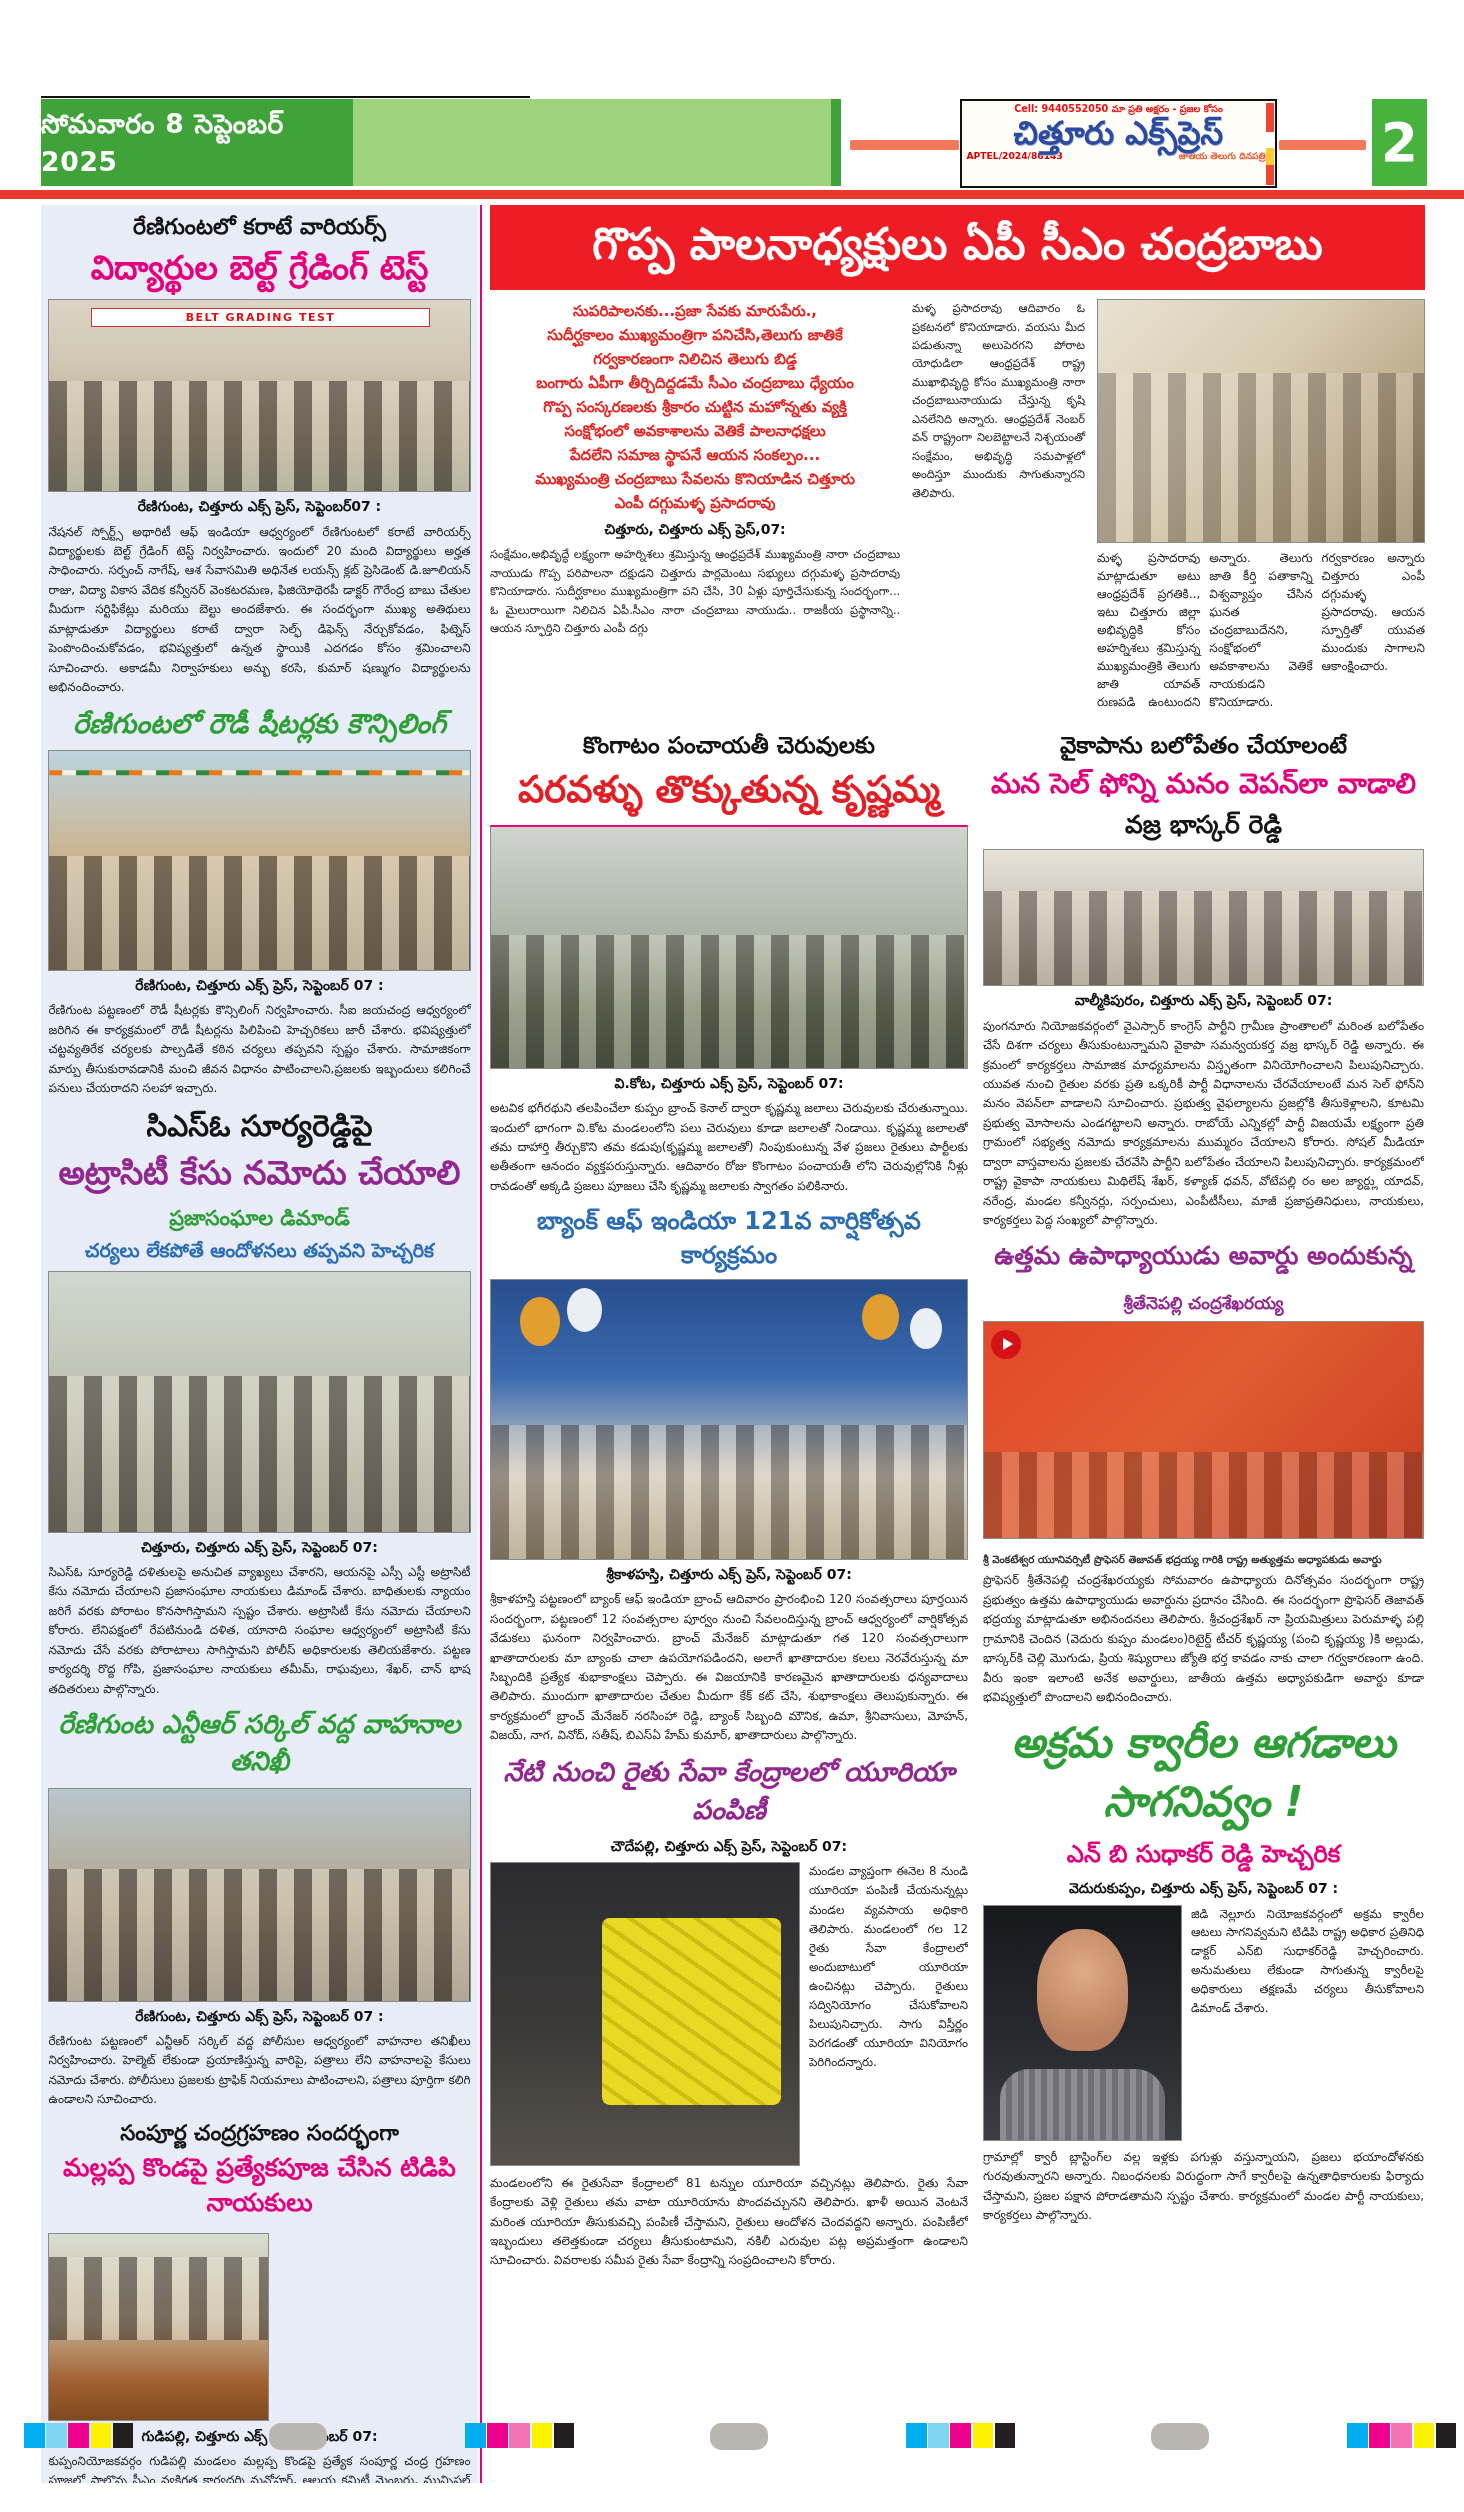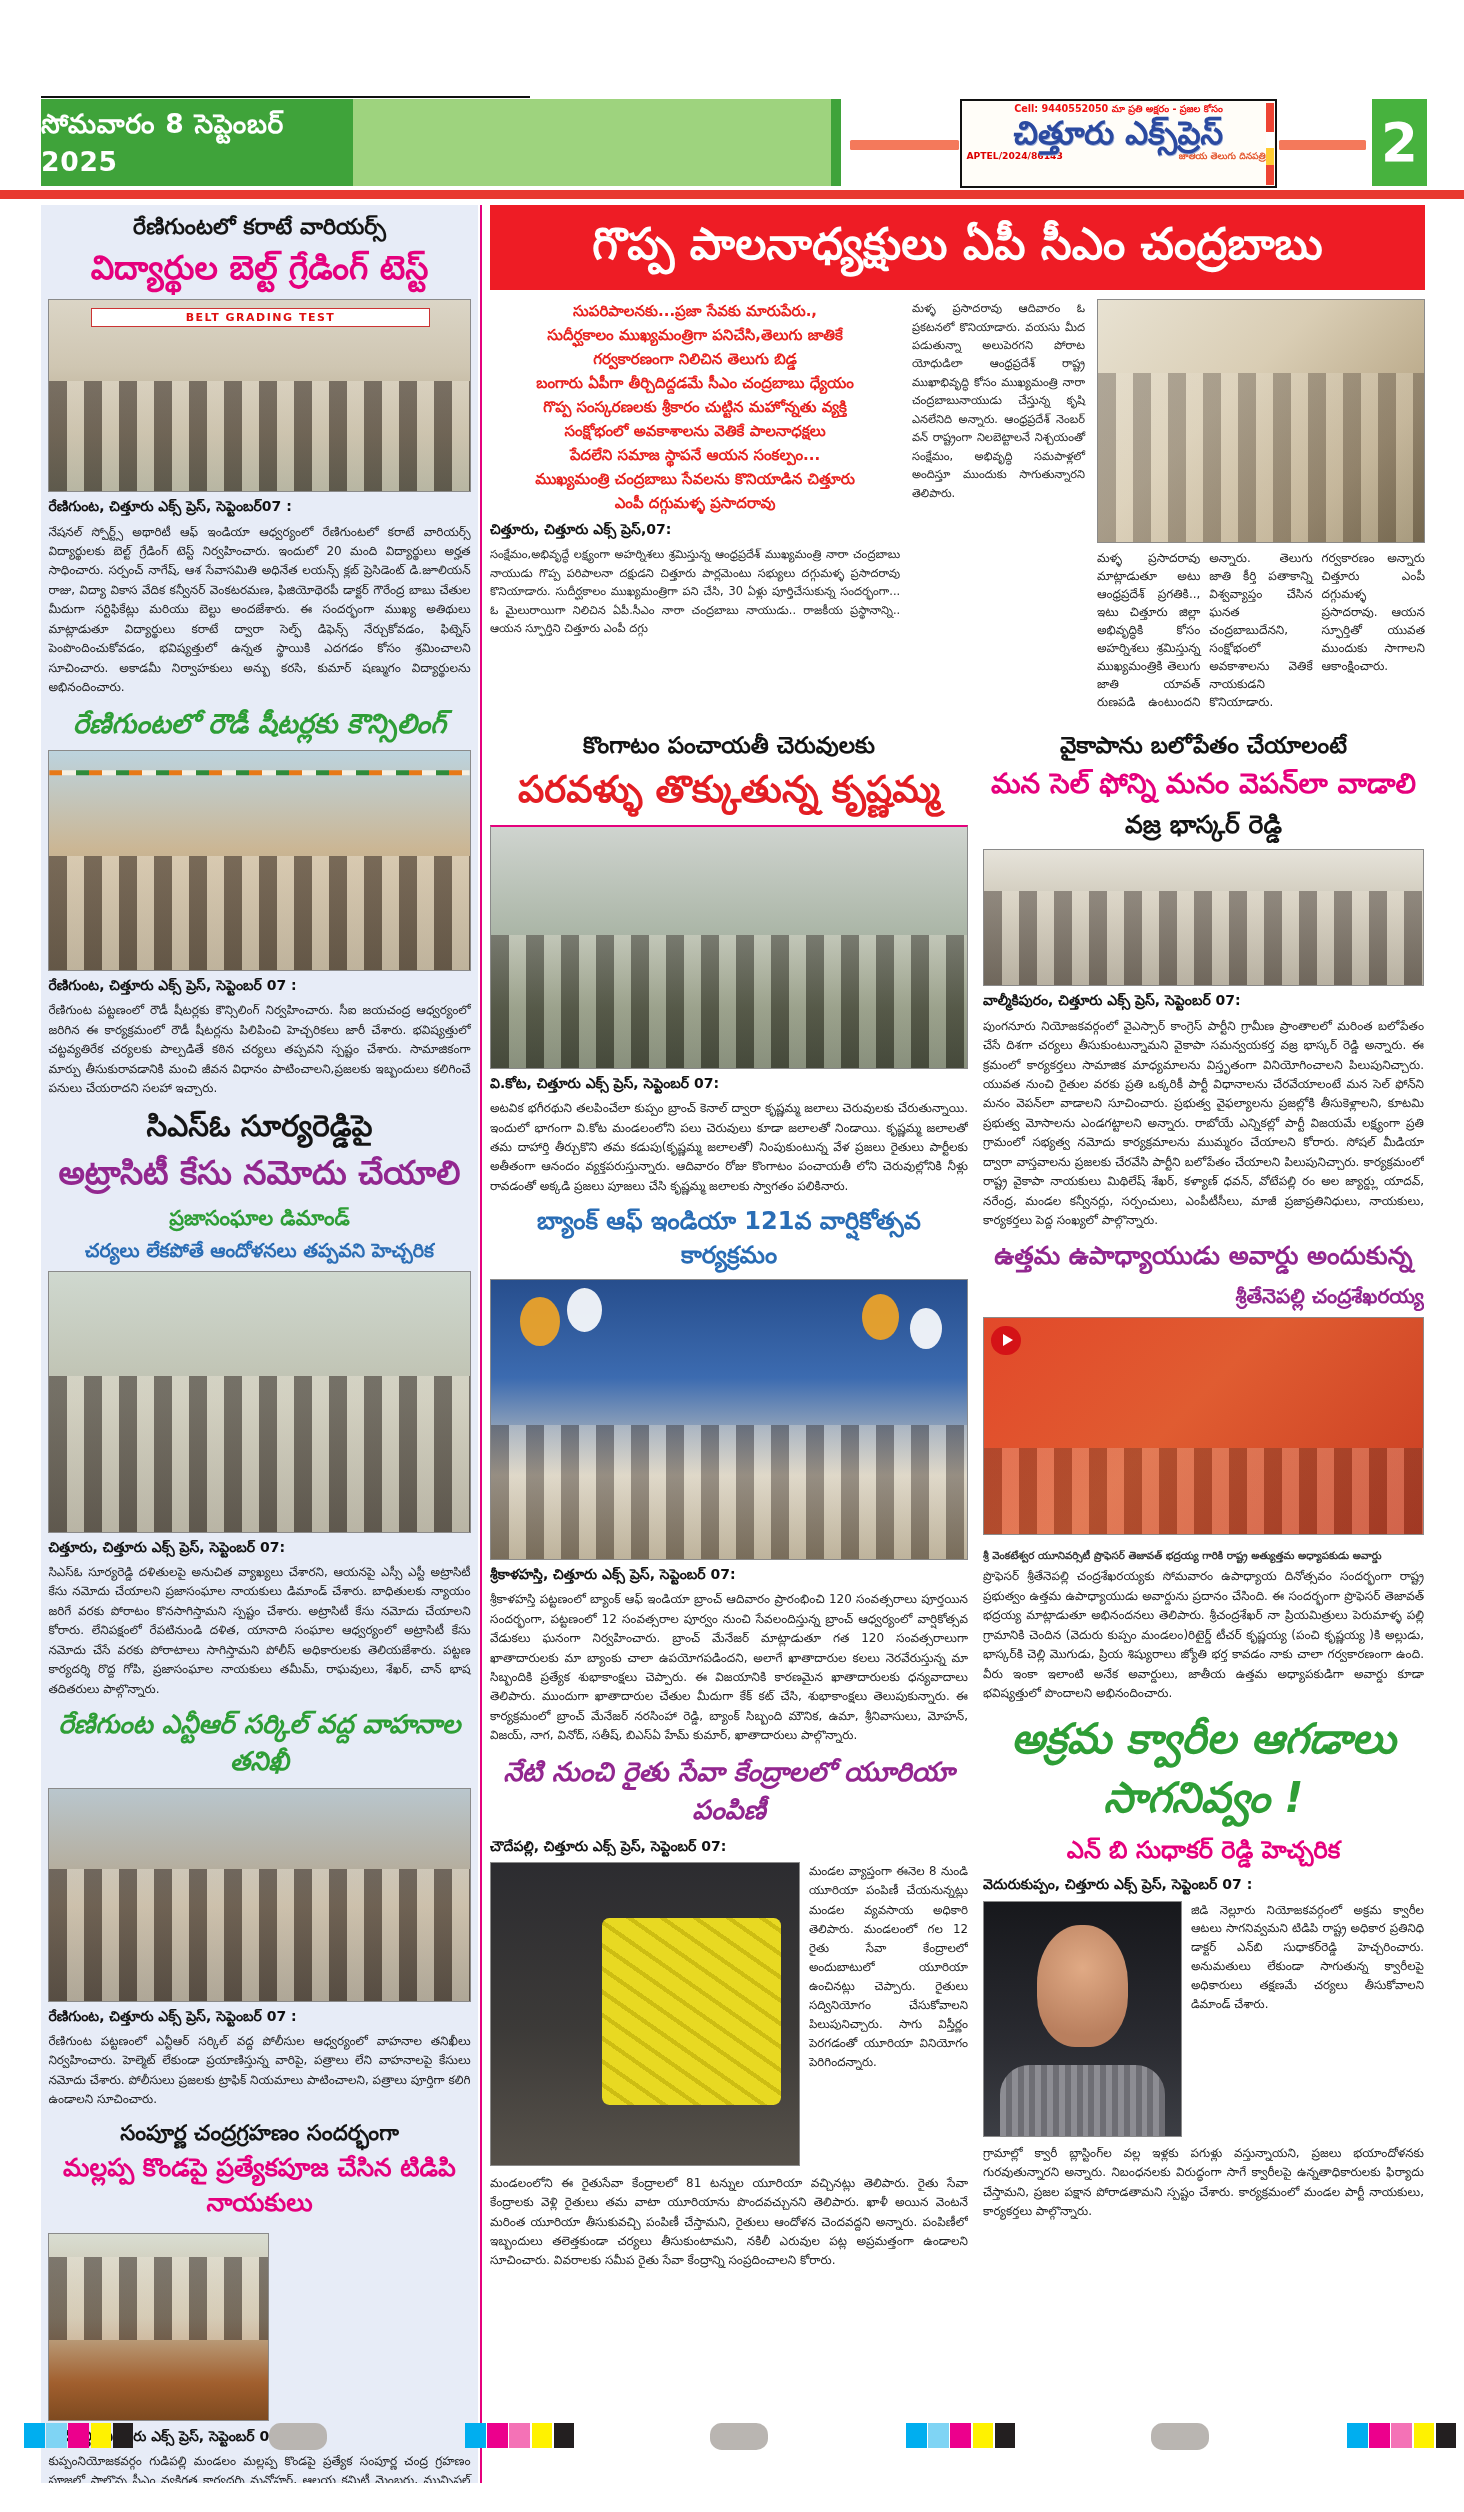--- a/index.html
+++ b/index.html
@@ -32,21 +32,21 @@
 
   
   .col-left{position:absolute;left:41px;top:205px;width:437px;height:2278px;background:#e7ecf7;
             box-sizing:border-box;padding:3px 7.4px;overflow:hidden;}
   .divider-v{position:absolute;left:480px;top:205px;width:2.2px;height:2278px;background:#e5007d;}
   .top-article{position:absolute;left:490px;top:205px;width:935px;height:523px;overflow:hidden;}
   .col-center{position:absolute;left:490px;top:732px;width:478px;height:1751px;overflow:hidden;}
   .col-right{position:absolute;left:983px;top:732px;width:441px;height:1751px;overflow:hidden;}
 
   
-  .dl{font-weight:700;font-size:14px;margin:5.9px 0 4.4px;color:#111;}
+  .dl{font-weight:700;font-size:14px;text-align:center;margin:5.9px 0 4.4px;color:#111;}
   .body{font-size:12px;line-height:1.62;text-align:justify;color:#232323;}
   .h-black{color:#151515;font-weight:800;text-align:center;}
   .h-pink{color:#e5007d;font-weight:800;text-align:center;}
   .h-green{color:#2e9e36;font-weight:800;text-align:center;}
   .h-purple{color:#92278f;font-weight:800;text-align:center;}
   .h-blue{color:#2a6db5;font-weight:800;text-align:center;}
   .h-red{color:#e31e24;font-weight:800;text-align:center;}
 
   
   .ph{position:relative;width:100%;border:0.7px solid #8a8a8a;box-sizing:border-box;overflow:hidden;margin-top:4.4px;}
@@ -275,21 +275,21 @@
       <div class="h-black" style="font-size:25px;margin-top:3px;">వజ్ర భాస్కర్ రెడ్డి</div>
       <div class="ph ph-meeting">
         <div class="crowd" style="height:70%;opacity:.8;"></div>
       </div>
       <div class="dl">వాల్మీకిపురం, చిత్తూరు ఎక్స్ ప్రెస్, సెప్టెంబర్ 07:</div>
       <div class="body">పుంగనూరు నియోజకవర్గంలో వైఎస్సార్ కాంగ్రెస్ పార్టీని గ్రామీణ ప్రాంతాలలో మరింత బలోపేతం చేసే దిశగా చర్యలు తీసుకుంటున్నామని వైకాపా సమన్వయకర్త వజ్ర భాస్కర్ రెడ్డి అన్నారు. ఈ క్రమంలో కార్యకర్తలు సామాజిక మాధ్యమాలను విస్తృతంగా వినియోగించాలని పిలుపునిచ్చారు. యువత నుంచి రైతుల వరకు ప్రతి ఒక్కరికీ పార్టీ విధానాలను చేరవేయాలంటే మన సెల్ ఫోన్‌ని మనం వెపన్‌లా వాడాలని సూచించారు. ప్రభుత్వ వైఫల్యాలను ప్రజల్లోకి తీసుకెళ్లాలని, కూటమి ప్రభుత్వ మోసాలను ఎండగట్టాలని అన్నారు. రాబోయే ఎన్నికల్లో పార్టీ విజయమే లక్ష్యంగా ప్రతి గ్రామంలో సభ్యత్వ నమోదు కార్యక్రమాలను ముమ్మరం చేయాలని కోరారు. సోషల్ మీడియా ద్వారా వాస్తవాలను ప్రజలకు చేరవేసి పార్టీని బలోపేతం చేయాలని పిలుపునిచ్చారు. కార్యక్రమంలో రాష్ట్ర వైకాపా నాయకులు మిథిలేష్ శేఖర్, కళ్యాణ్ ధవన్, వోటేపల్లి రం అల జ్యార్డ్లు యాదవ్, నరేంద్ర, మండల కన్వీనర్లు, సర్పంచులు, ఎంపీటీసీలు, మాజీ ప్రజాప్రతినిధులు, నాయకులు, కార్యకర్తలు పెద్ద సంఖ్యలో పాల్గొన్నారు.</div>
     </div>
 
     <div class="art">
       <div class="h-purple" style="font-size:25px;">ఉత్తమ ఉపాధ్యాయుడు అవార్డు అందుకున్న</div>
-      <div class="h-purple" style="font-size:20px;margin-top:8px;text-align:right;">శ్రీతేనెపల్లి చంద్రశేఖరయ్య</div>
+      <div class="h-purple" style="font-size:17px;margin-top:17px;">శ్రీతేనెపల్లి చంద్రశేఖరయ్య</div>
       <div class="ph ph-award">
         <div class="play-badge"></div>
         <div class="crowd" style="height:40%;opacity:.5;"></div>
       </div>
       <div class="caption">శ్రీ వెంకటేశ్వర యూనివర్సిటీ ప్రొఫెసర్ తెజావత్ భద్రయ్య గారికి రాష్ట్ర అత్యుత్తమ అధ్యాపకుడు అవార్డు</div>
       <div class="body" style="margin-top:4.4px;">ప్రొఫెసర్ శ్రీతేనెపల్లి చంద్రశేఖరయ్యకు సోమవారం ఉపాధ్యాయ దినోత్సవం సందర్భంగా రాష్ట్ర ప్రభుత్వం ఉత్తమ ఉపాధ్యాయుడు అవార్డును ప్రదానం చేసింది. ఈ సందర్భంగా ప్రొఫెసర్ తెజావత్ భద్రయ్య మాట్లాడుతూ అభినందనలు తెలిపారు. శ్రీచంద్రశేఖర్ నా ప్రియమిత్రులు పెరుమాళ్ళ పల్లి గ్రామానికి చెందిన (వెదురు కుప్పం మండలం)రిటైర్డ్ టీచర్ కృష్ణయ్య (పంచి కృష్ణయ్య )కి అల్లుడు, భాస్కర్‌కి చెల్లి మొగుడు, ప్రియ శిష్యురాలు జ్యోతి భర్త కావడం నాకు చాలా గర్వకారణంగా ఉంది. వీరు ఇంకా ఇలాంటి అనేక అవార్డులు, జాతీయ ఉత్తమ అధ్యాపకుడిగా అవార్డు కూడా భవిష్యత్తులో పొందాలని అభినందించారు.</div>
     </div>
 
     <div class="art">
       <div class="h-green" style="font-size:42px;font-style:italic;">అక్రమ క్వారీల ఆగడాలు సాగనివ్వం !</div>

